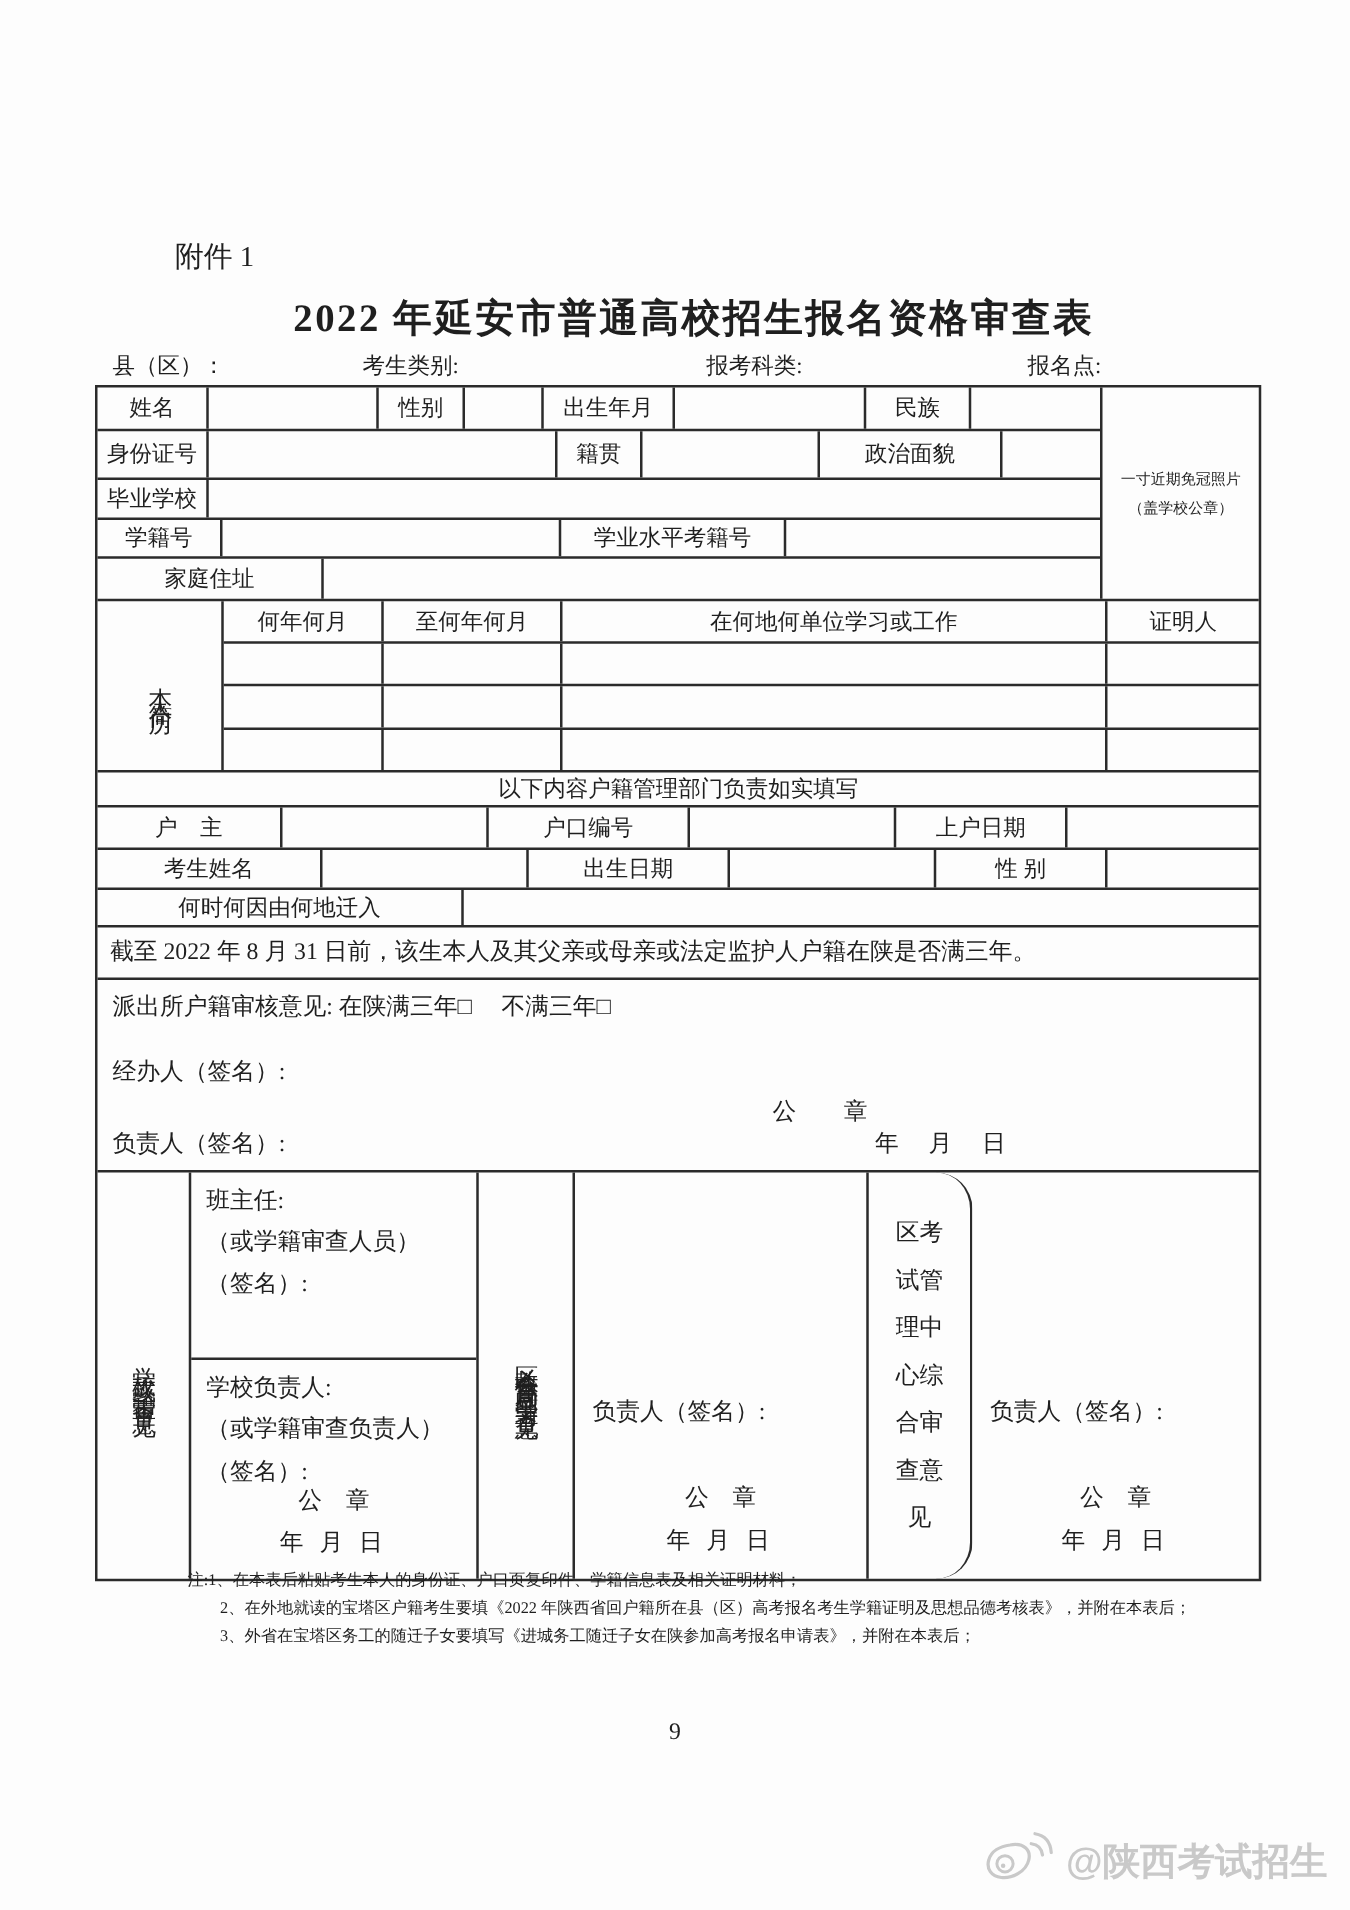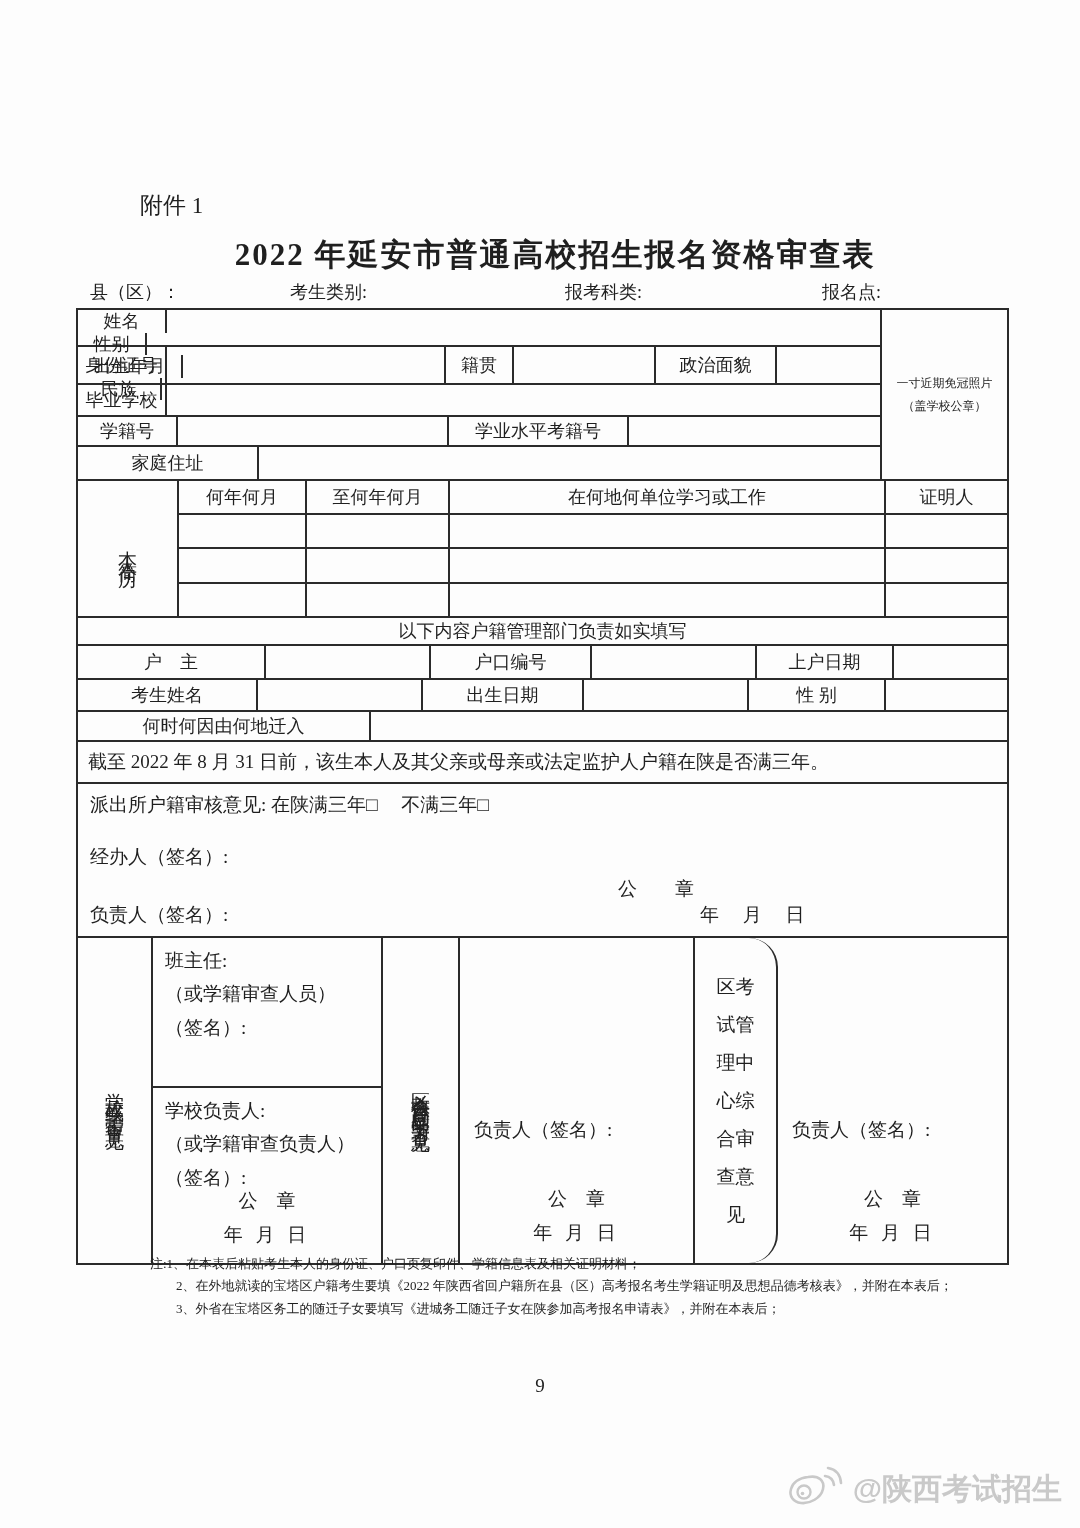--- a/index.html
+++ b/index.html
@@ -64,36 +64,36 @@
     <span class="m-county">县（区）：</span>
     <span class="m-ctype">考生类别:</span>
     <span class="m-scat">报考科类:</span>
     <span class="m-rpoint">报名点:</span>
   </div>
 
   <div class="abs form-table">
 
     <div class="sec" style="height:169px;">
       <div class="rows">
-        <div class="trow" style="height:35px;flex-direction:column;">
+        <div class="trow" style="height:35px;">
           <div class="cell" style="width:89px;">姓名</div>
           <div class="cell blank" style="width:136px;"></div>
           <div class="cell" style="width:69px;">性别</div>
           <div class="cell blank" style="width:63px;"></div>
           <div class="cell" style="width:105px;">出生年月</div>
           <div class="cell blank" style="width:153px;"></div>
           <div class="cell" style="width:84px;">民族</div>
           <div class="cell blank last" style="flex:1;"></div>
         </div>
         <div class="trow" style="height:38px;">
           <div class="cell" style="width:89px;">身份证号</div>
           <div class="cell blank" style="width:279px;"></div>
           <div class="cell" style="width:68px;">籍贯</div>
           <div class="cell blank" style="width:142px;"></div>
-          <div class="cell" style="width:121px;">政治面貌</div>
+          <div class="cell" style="width:146px;">政治面貌</div>
           <div class="cell blank last" style="flex:1;"></div>
         </div>
         <div class="trow" style="height:32px;">
           <div class="cell" style="width:89px;">毕业学校</div>
           <div class="cell blank last" style="flex:1;"></div>
         </div>
         <div class="trow" style="height:30px;">
           <div class="cell" style="width:100px;">学籍号</div>
           <div class="cell blank" style="width:271px;"></div>
           <div class="cell" style="width:180px;">学业水平考籍号</div>
@@ -135,21 +135,21 @@
           <div class="cell blank last" style="flex:1;"></div>
         </div>
       </div>
     </div>
 
     <div class="sec" style="height:26px;">
       <div class="cell last fullrow" style="flex:1;">以下内容户籍管理部门负责如实填写</div>
     </div>
 
     <div class="sec" style="height:32px;">
-      <div class="cell" style="width:188px;">户　主</div>
+      <div class="cell" style="width:148px;">户　主</div>
       <div class="cell blank" style="width:165px;"></div>
       <div class="cell" style="width:161px;">户口编号</div>
       <div class="cell blank" style="width:165px;"></div>
       <div class="cell" style="width:137px;">上户日期</div>
       <div class="cell blank last" style="flex:1;"></div>
     </div>
     <div class="sec" style="height:30px;">
       <div class="cell" style="width:180px;">考生姓名</div>
       <div class="cell blank" style="width:165px;"></div>
       <div class="cell" style="width:161px;">出生日期</div>

